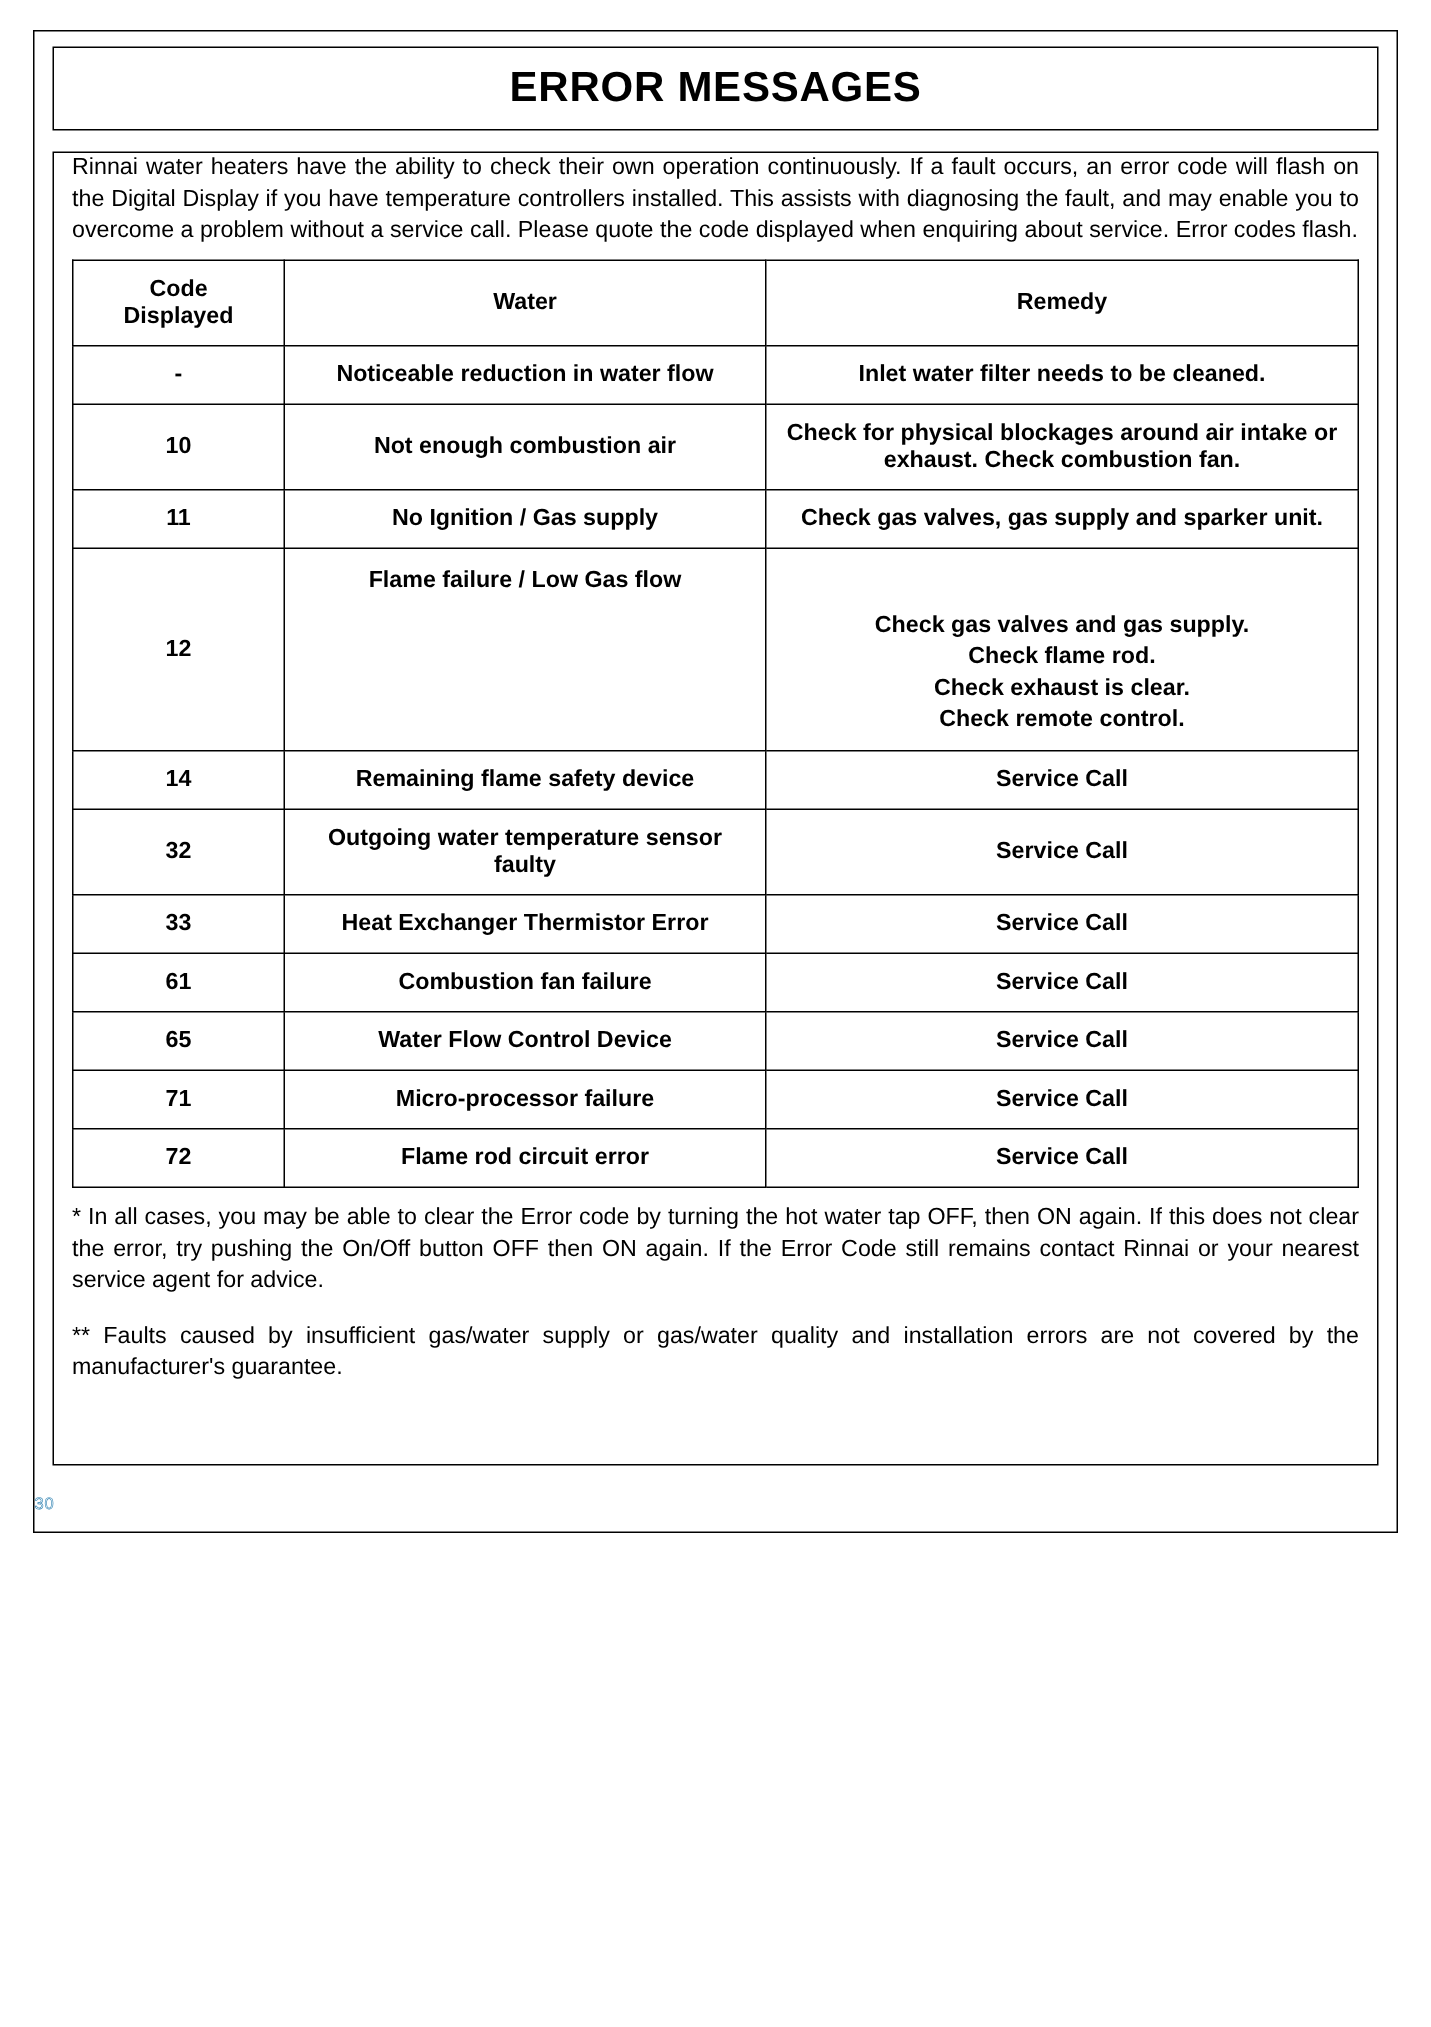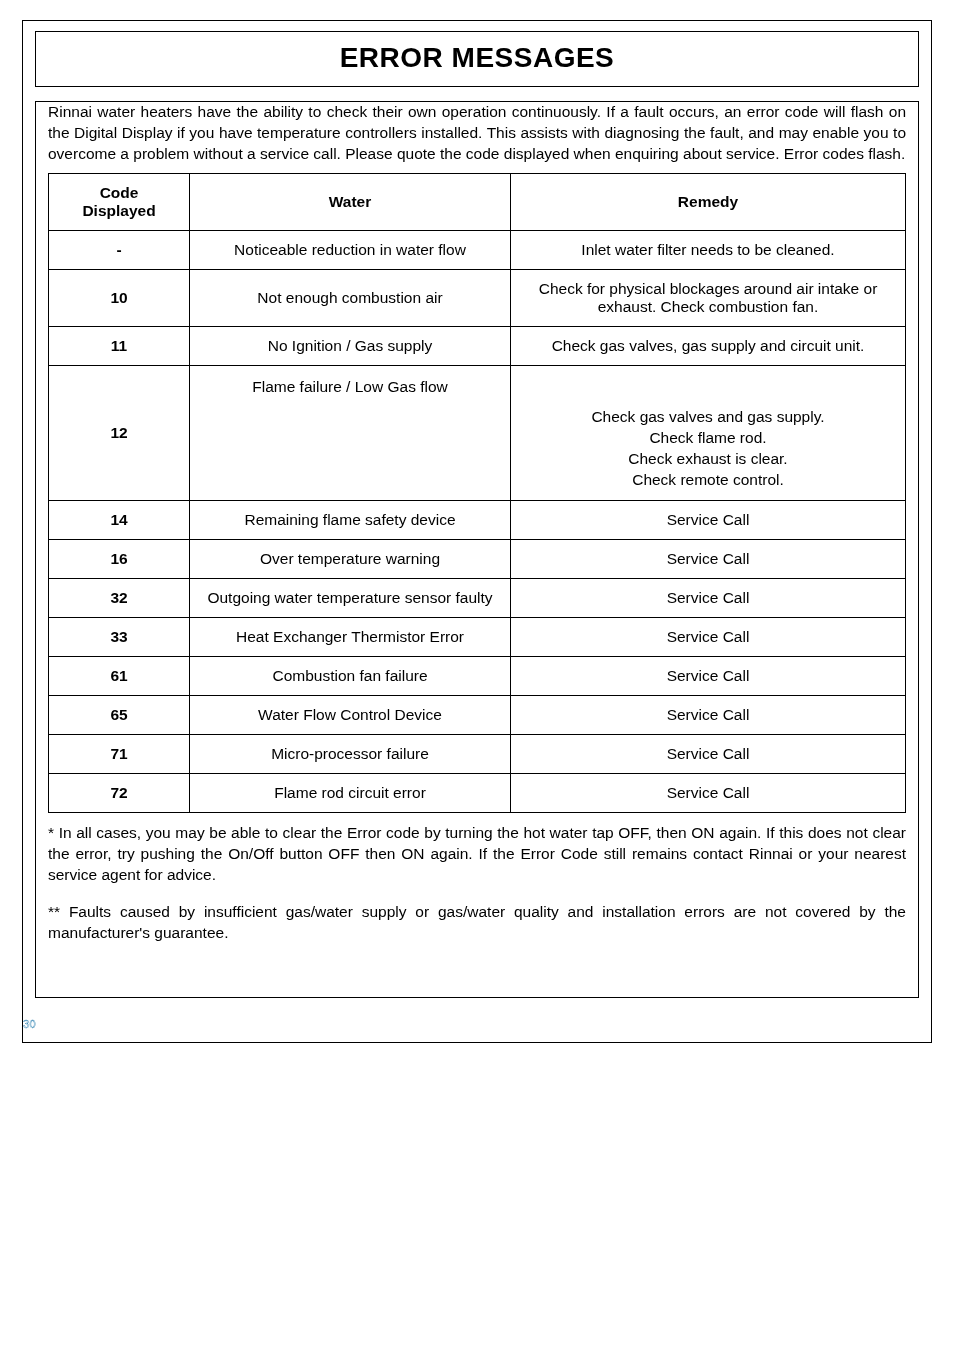--- a/index.html
+++ b/index.html
@@ -42,20 +42,21 @@
   table.err {
     width: 100%;
     border-collapse: collapse;
     margin-top: 2px;
   }
   table.err th, table.err td {
     border: 1.3px solid #000;
     padding: 10px 10px;
     font-size: 15.5px;
     vertical-align: middle;
+    font-weight: bold;
   }
   table.err th {
     font-weight: bold;
     text-align: center;
   }
   table.err td.code {
     font-weight: bold;
     text-align: center;
     width: 120px;
   }
@@ -120,42 +121,37 @@
           <td class="remedy">Inlet water filter needs to be cleaned.</td>
         </tr>
         <tr>
           <td class="code">10</td>
           <td class="fault">Not enough combustion air</td>
           <td class="remedy">Check for physical blockages around air intake or exhaust.  Check combustion fan.</td>
         </tr>
         <tr>
           <td class="code">11</td>
           <td class="fault">No Ignition / Gas supply</td>
-          <td class="remedy">Check gas valves, gas supply and circuit unit.</td>
+          <td class="remedy">Check gas valves, gas supply and sparker unit.</td>
         </tr>
         <tr>
           <td class="code">12</td>
           <td class="fault" style="vertical-align:top;padding-top:12px;">Flame failure / Low Gas flow</td>
           <td class="remedy">
             <div class="remedy-multi">
               <div>Check gas valves and gas supply.</div>
               <div>Check flame rod.</div>
               <div>Check exhaust is clear.</div>
               <div>Check remote control.</div>
             </div>
           </td>
         </tr>
         <tr>
           <td class="code">14</td>
           <td class="fault">Remaining flame safety device</td>
-          <td class="remedy">Service Call</td>
-        </tr>
-        <tr>
-          <td class="code">16</td>
-          <td class="fault">Over temperature warning</td>
           <td class="remedy">Service Call</td>
         </tr>
         <tr>
           <td class="code">32</td>
           <td class="fault">Outgoing water temperature sensor faulty</td>
           <td class="remedy">Service Call</td>
         </tr>
         <tr>
           <td class="code">33</td>
           <td class="fault">Heat Exchanger Thermistor Error</td>

